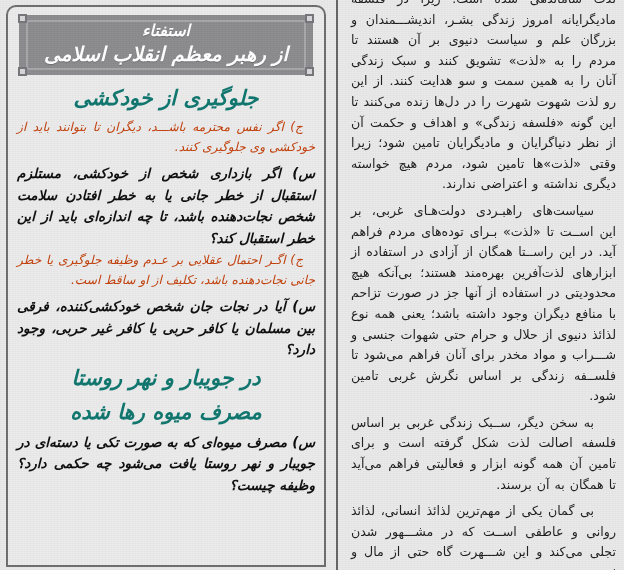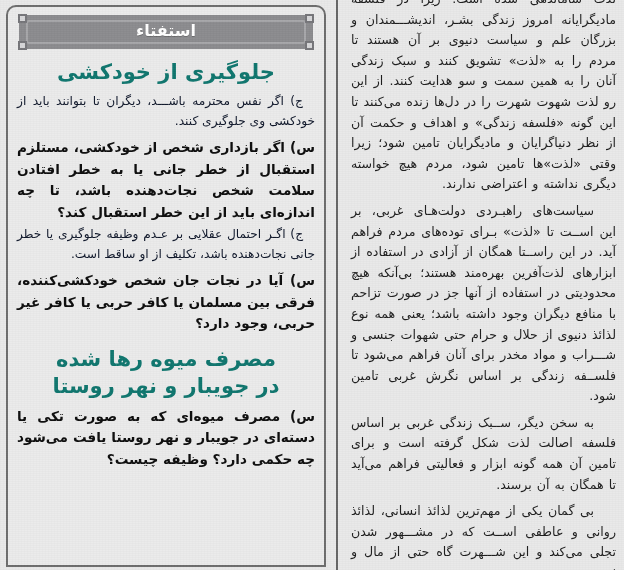--- a/index.html
+++ b/index.html
@@ -91,20 +91,21 @@
     border-radius: 10px 10px 0 0;
     background: #eaeaea;
     overflow: hidden;
   }
 
   .fatwa-inner {
     position: relative;
     padding: 6px 9px 8px 9px;
     height: 100%;
     box-sizing: border-box;
+    font-style: italic;
   }
 
   
   .banner {
     position: relative;
     margin: 2px 2px 0 2px;
     background: #8b8b8e;
     border-radius: 7px 7px 2px 2px;
     padding: 5px 14px 8px 14px;
     text-align: center;
@@ -179,21 +180,21 @@
     line-height: 21.5px;
     color: #0d0d0d;
     text-align: justify;
     direction: rtl;
   }
   .a {
     margin: 0 0 6px 0;
     font-family: "DejaVu Sans", sans-serif;
     font-size: 12.2px;
     line-height: 20px;
-    color: #0f172a;
+    color: #c2410c;
     text-align: justify;
     direction: rtl;
     text-indent: 12px;
   }
   .a:last-child { margin-bottom: 0; }
 </style>
 </head>
 <body>
 
 <div id="page">
@@ -211,36 +212,37 @@
     <div class="fatwa-frame">
       <div class="fatwa-inner">
 
         <div class="banner">
           <div class="banner-inner-frame"></div>
           <span class="corner-sq tl"></span>
           <span class="corner-sq tr"></span>
           <span class="corner-sq bl"></span>
           <span class="corner-sq br"></span>
           <div class="banner-line1">استفتاء</div>
+          <div class="banner-line2">از رهبر معظم انقلاب اسلامی</div>
         </div>
 
         <div class="section">
           <div class="section-title">جلوگیری از خودکشی</div>
 
           <p class="a">ج) اگر نفس محترمه باشـــد، دیگران تا بتوانند باید از خودکشی وی جلوگیری کنند.</p>
 
           <p class="q">س) اگر بازداری شخص از خودکشی، مستلزم استقبال از خطر جانی یا به خطر افتادن سلامت شخص نجات‌دهنده باشد، تا چه اندازه‌ای باید از این خطر استقبال کند؟</p>
           <p class="a">ج) اگـر احتمال عقلایی بر عـدم وظیفه جلوگیری یا خطر جانی نجات‌دهنده باشد، تکلیف از او ساقط است.</p>
 
           <p class="q">س) آیا در نجات جان شخص خودکشی‌کننده، فرقی بین مسلمان یا کافر حربی یا کافر غیر حربی، وجود دارد؟</p>
         </div>
 
         <div class="section">
+          <div class="section-title two-line" style="margin-top:-7px">در جویبار و نهر روستا</div>
           <div class="section-title two-line">مصرف میوه رها شده</div>
-          <div class="section-title two-line" style="margin-top:-7px">در جویبار و نهر روستا</div>
 
           <p class="q">س) مصرف میوه‌ای که به صورت تکی یا دسته‌ای در جویبار و نهر روستا یافت می‌شود چه حکمی دارد؟ وظیفه چیست؟</p>
 
         </div>
 
       </div>
     </div>
   </div>
 
   <div id="grain"></div>

